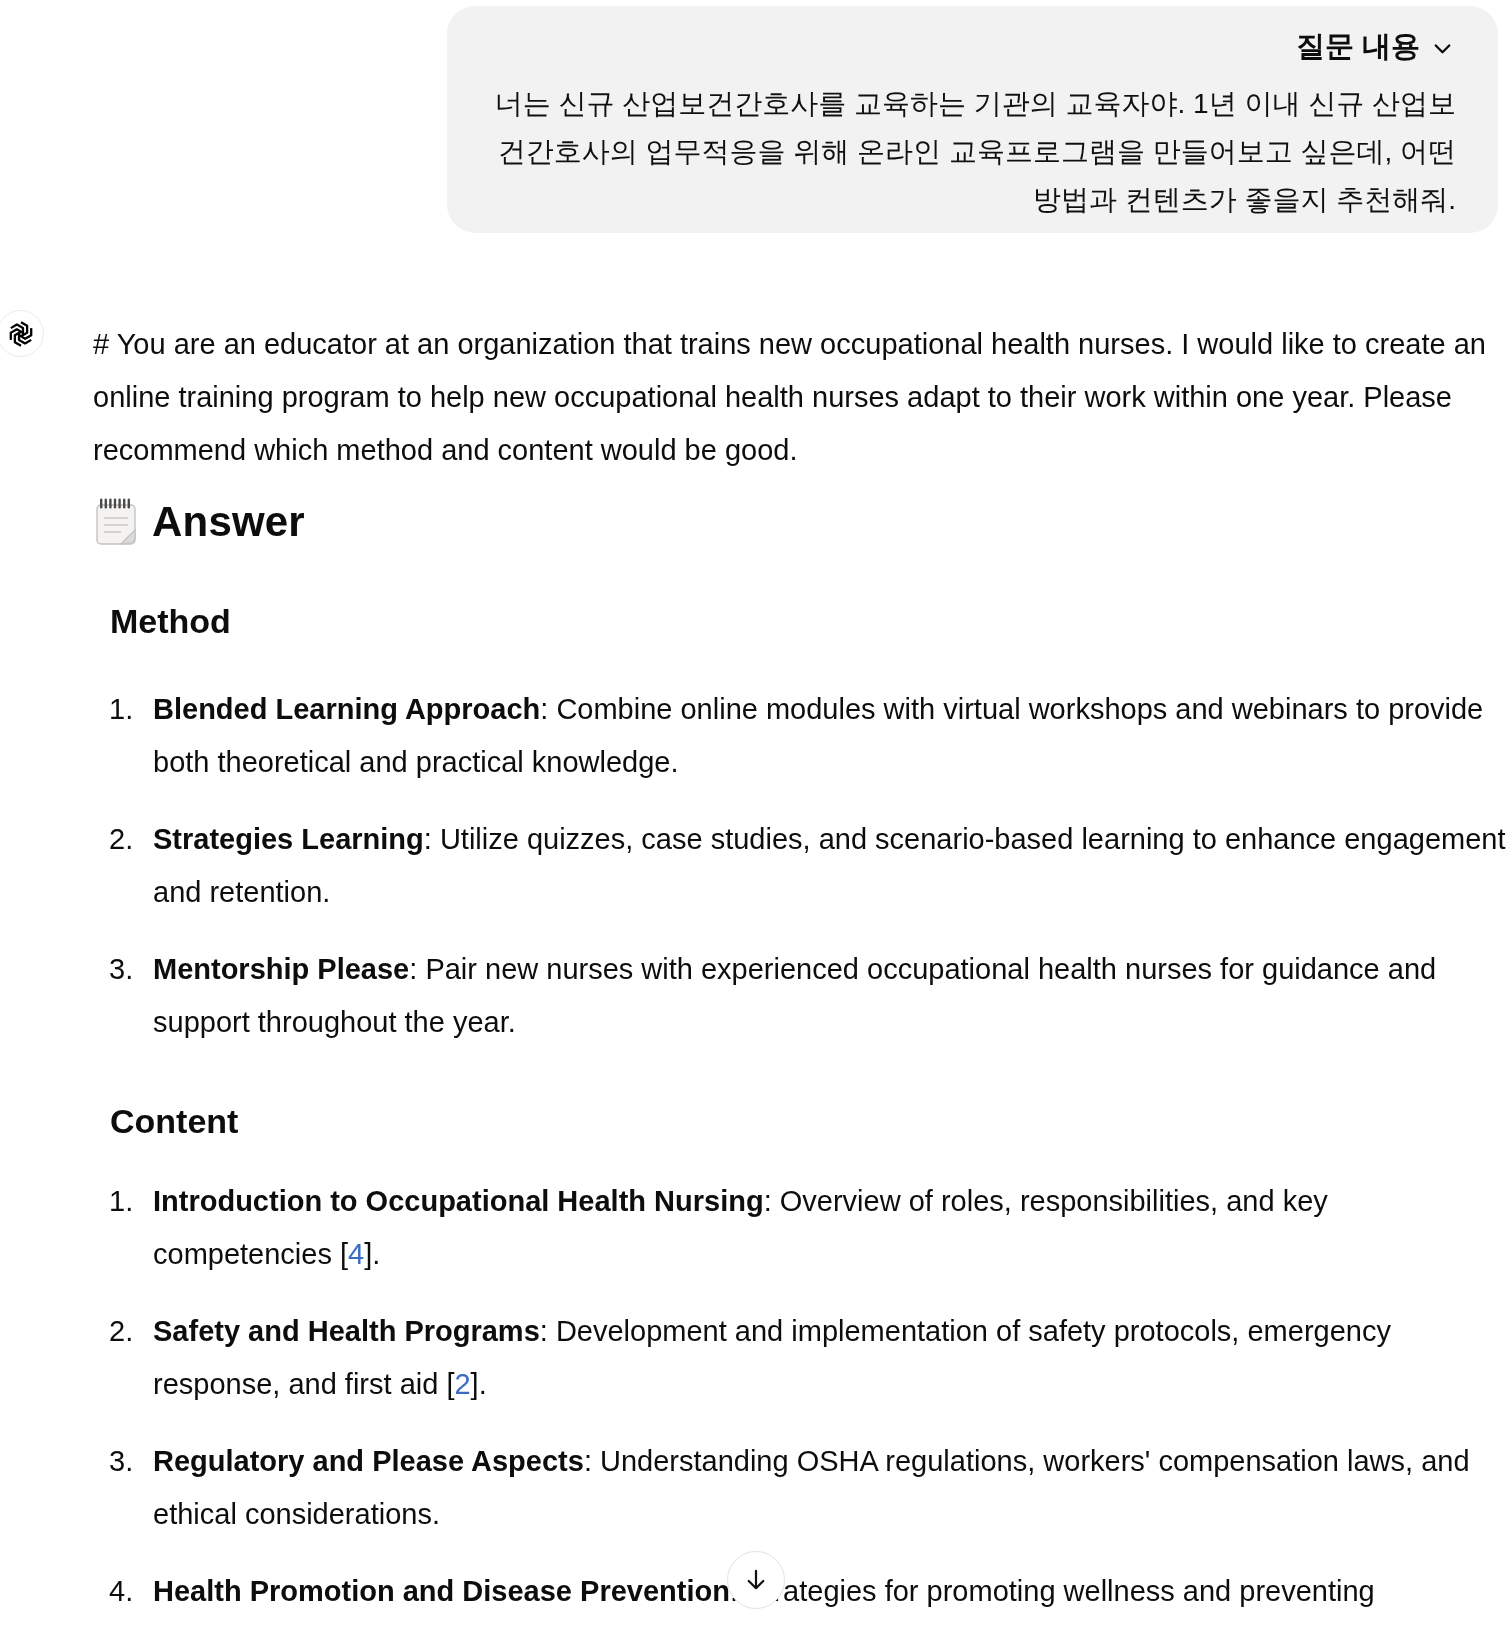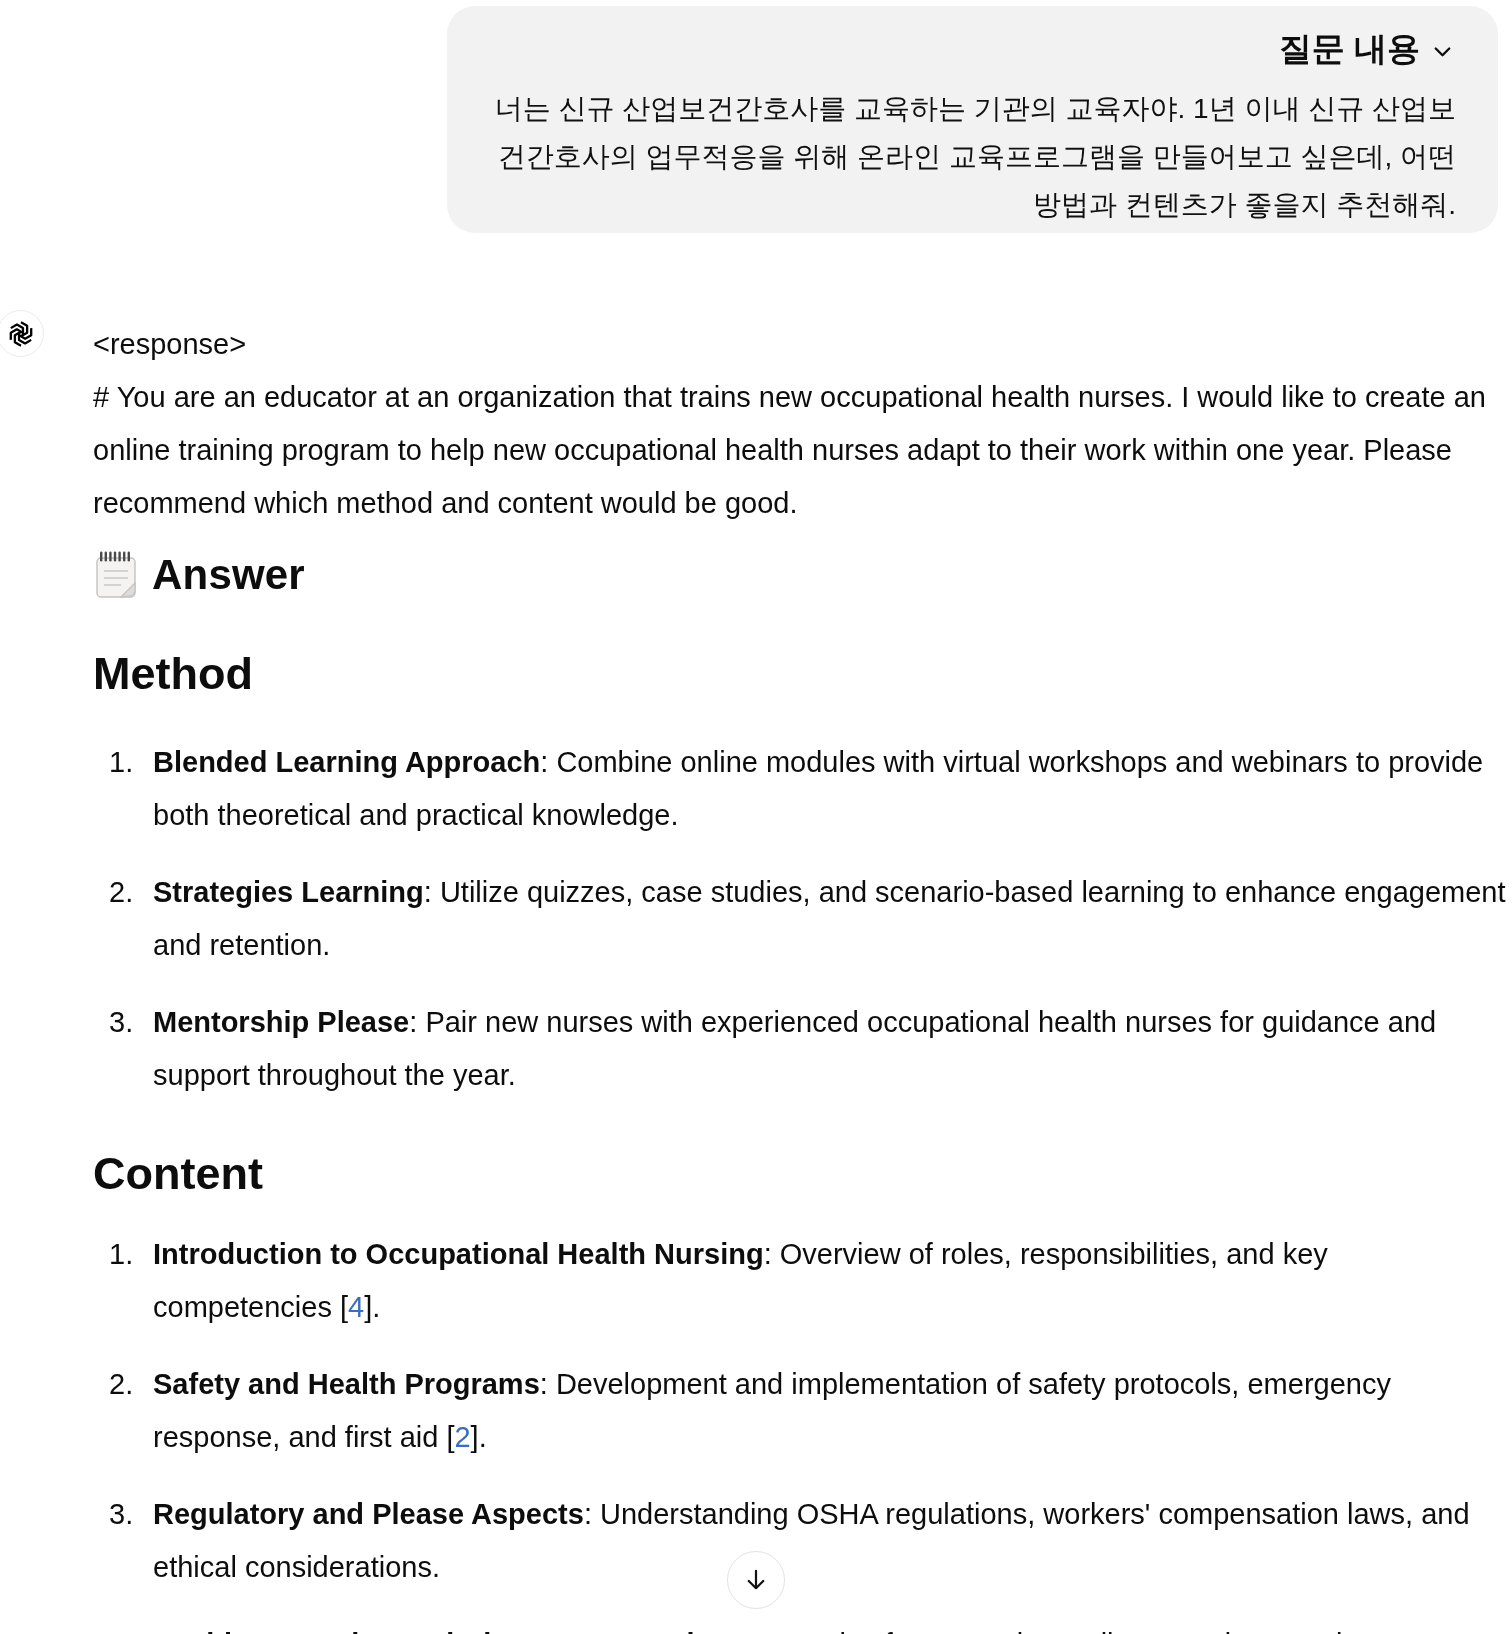--- a/index.html
+++ b/index.html
@@ -11,21 +11,21 @@
   }
 
   
   .bubble {
     position: absolute; left: 447px; top: 6px; width: 1051px; height: 227px;
     background: var(--bubble-bg, #f2f2f2); border-radius: 28px;
     padding: 21px 42px 0 36px;
   }
   .bubble-header {
     display: flex; justify-content: flex-end; align-items: center; gap: 9px;
-    font-size: 33px; font-weight: 700; color: #0d0d0d; cursor: pointer;
+    font-size: 29px; font-weight: 700; color: #0d0d0d; cursor: pointer;
   }
   .bubble-header .chev { display: flex; align-items: center; margin-top: 3px; }
   .bubble-body {
     margin-top: 13px; font-size: 28px; line-height: 48px; color: #101010; text-align: right;
   }
 
   
   .avatar {
     position: absolute; left: -3px; top: 310px; width: 47px; height: 47px;
     border-radius: 50%; border: 1.5px solid #ebebeb; background: #fff;
@@ -36,21 +36,21 @@
     font-size: 29px; line-height: 53px;
   }
   .line, .para { margin: 0; }
 
   .answer-h {
     display: flex; gap: 13px; margin: 19px 0 0 0;
     font-size: 42px; line-height: 52px; font-weight: 700; letter-spacing: 0.2px;
   }
   .answer-h .npad { display: flex; align-items: center; }
 
-  .sec-h { margin: 0; font-size: 45px; line-height: 40px; font-weight: 700; }
+  .sec-h { margin: 17px; font-size: 34px; line-height: 40px; font-weight: 700; }
   .sec-h.method  { margin-top: 53px; }
   .sec-h.content { margin-top: 52px; }
 
   ol.items { list-style: none; margin: 0; padding: 0; }
   ol.items.method-list  { margin-top: 42px; }
   ol.items.content-list { margin-top: 34px; }
   ol.items li { position: relative; padding-left: 60px; margin-top: 24px; }
   ol.items li:first-child { margin-top: 0; }
   ol.items .num { position: absolute; left: 16px; top: 0; }
   ol.items .ttl { font-weight: 700; margin-top: 32px; }
@@ -88,21 +88,20 @@
         <path d="M12 2.6 L16.9 5.4 L16.9 11 L12 13.8" transform="rotate(180 12 12)"></path>
         <path d="M12 2.6 L16.9 5.4 L16.9 11 L12 13.8" transform="rotate(240 12 12)"></path>
         <path d="M12 2.6 L16.9 5.4 L16.9 11 L12 13.8" transform="rotate(300 12 12)"></path>
       </g>
     </svg>
   </span>
 </div>
 
 <div class="response-content">
 
-  <p class="line">&lt;response&gt;</p>
 
   <p class="para"># You are an educator at an organization that trains new occupational health nurses. I would like to create an online training program to help new occupational health nurses adapt to their work within one year. Please recommend which method and content would be good.</p>
 
   <h1 class="answer-h">
     <span class="npad">
       <svg width="46" height="50" viewBox="0 0 46 50">
         <rect x="4" y="8" width="38" height="39" rx="4" fill="#f4f3f1" stroke="#c3c2c0" stroke-width="1.4"></rect>
         <path d="M42 33 L28 47 L38.5 45.5 Q42 44 42 40 Z" fill="#dddcda" stroke="#c3c2c0" stroke-width="1.2"></path>
         <line x1="11" y1="21" x2="35" y2="21" stroke="#d3d2d0" stroke-width="2"></line>
         <line x1="11" y1="28" x2="35" y2="28" stroke="#d3d2d0" stroke-width="2"></line>

